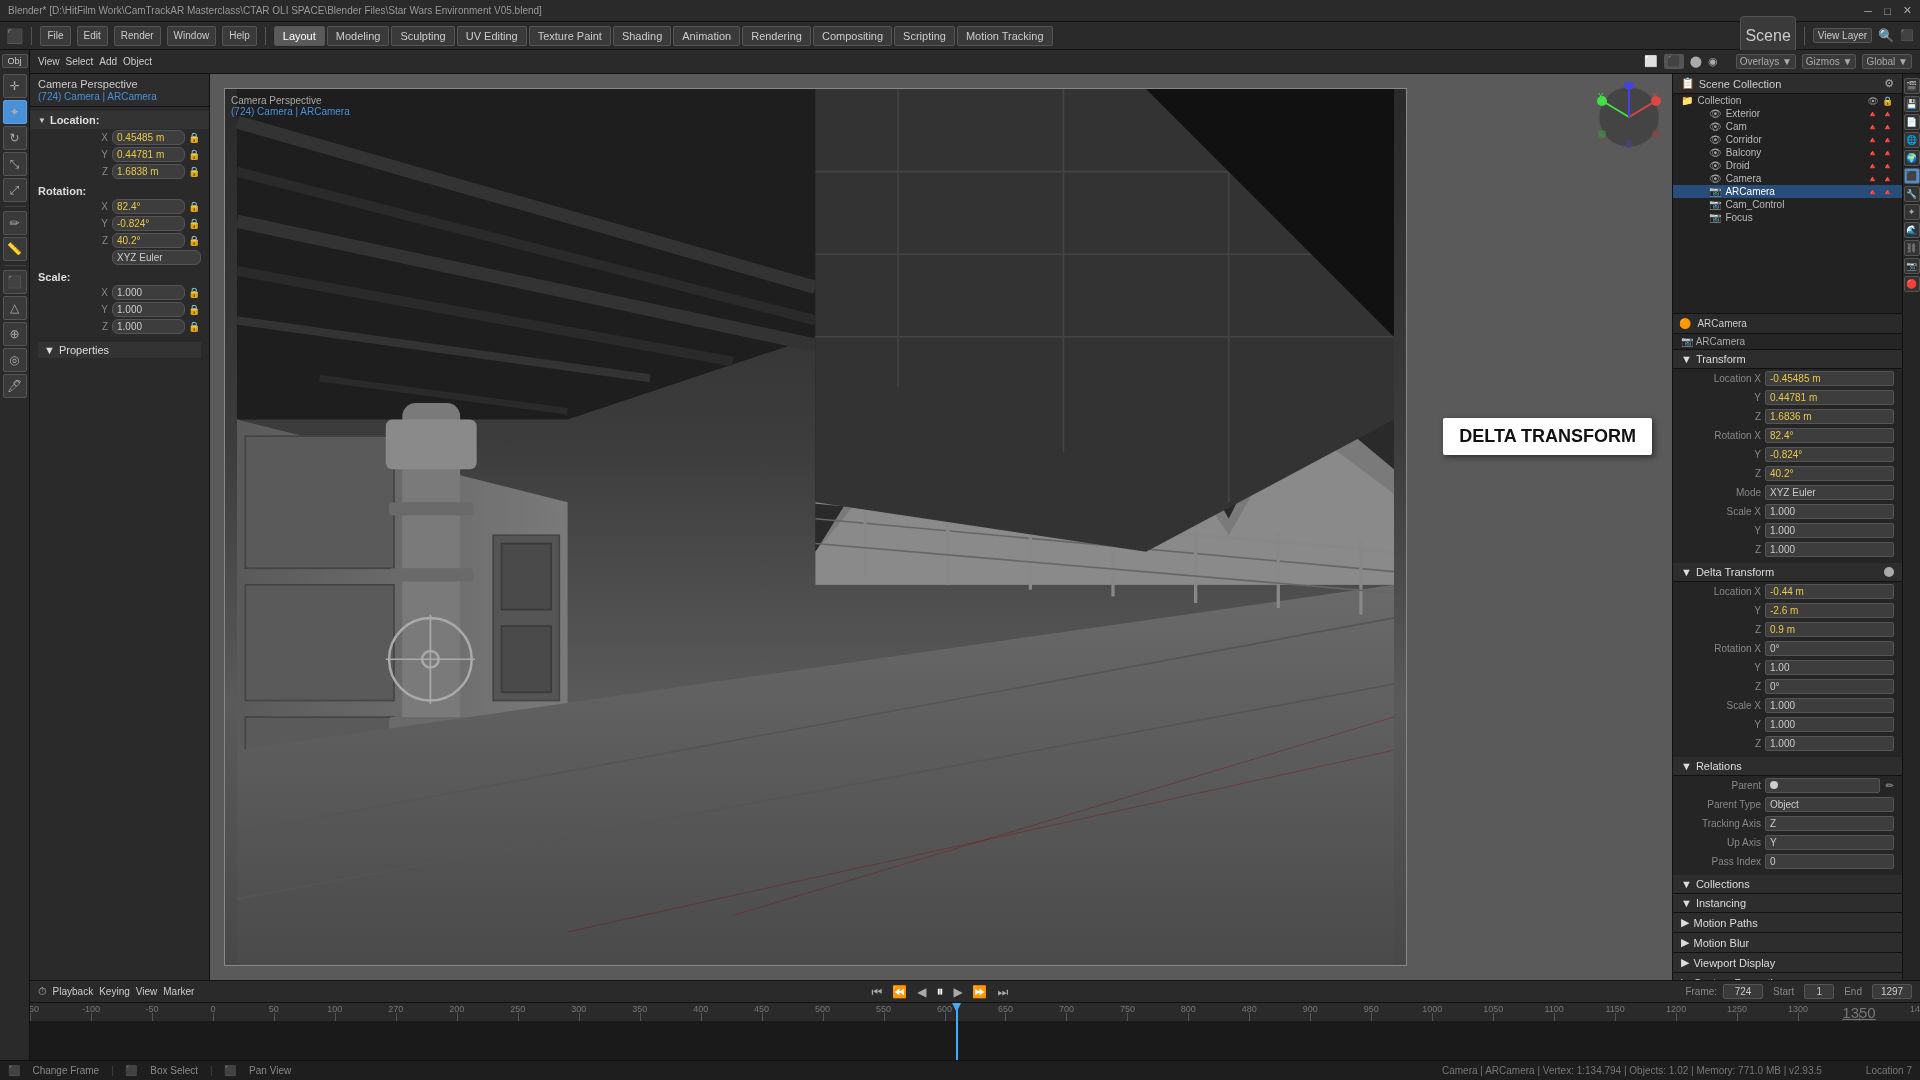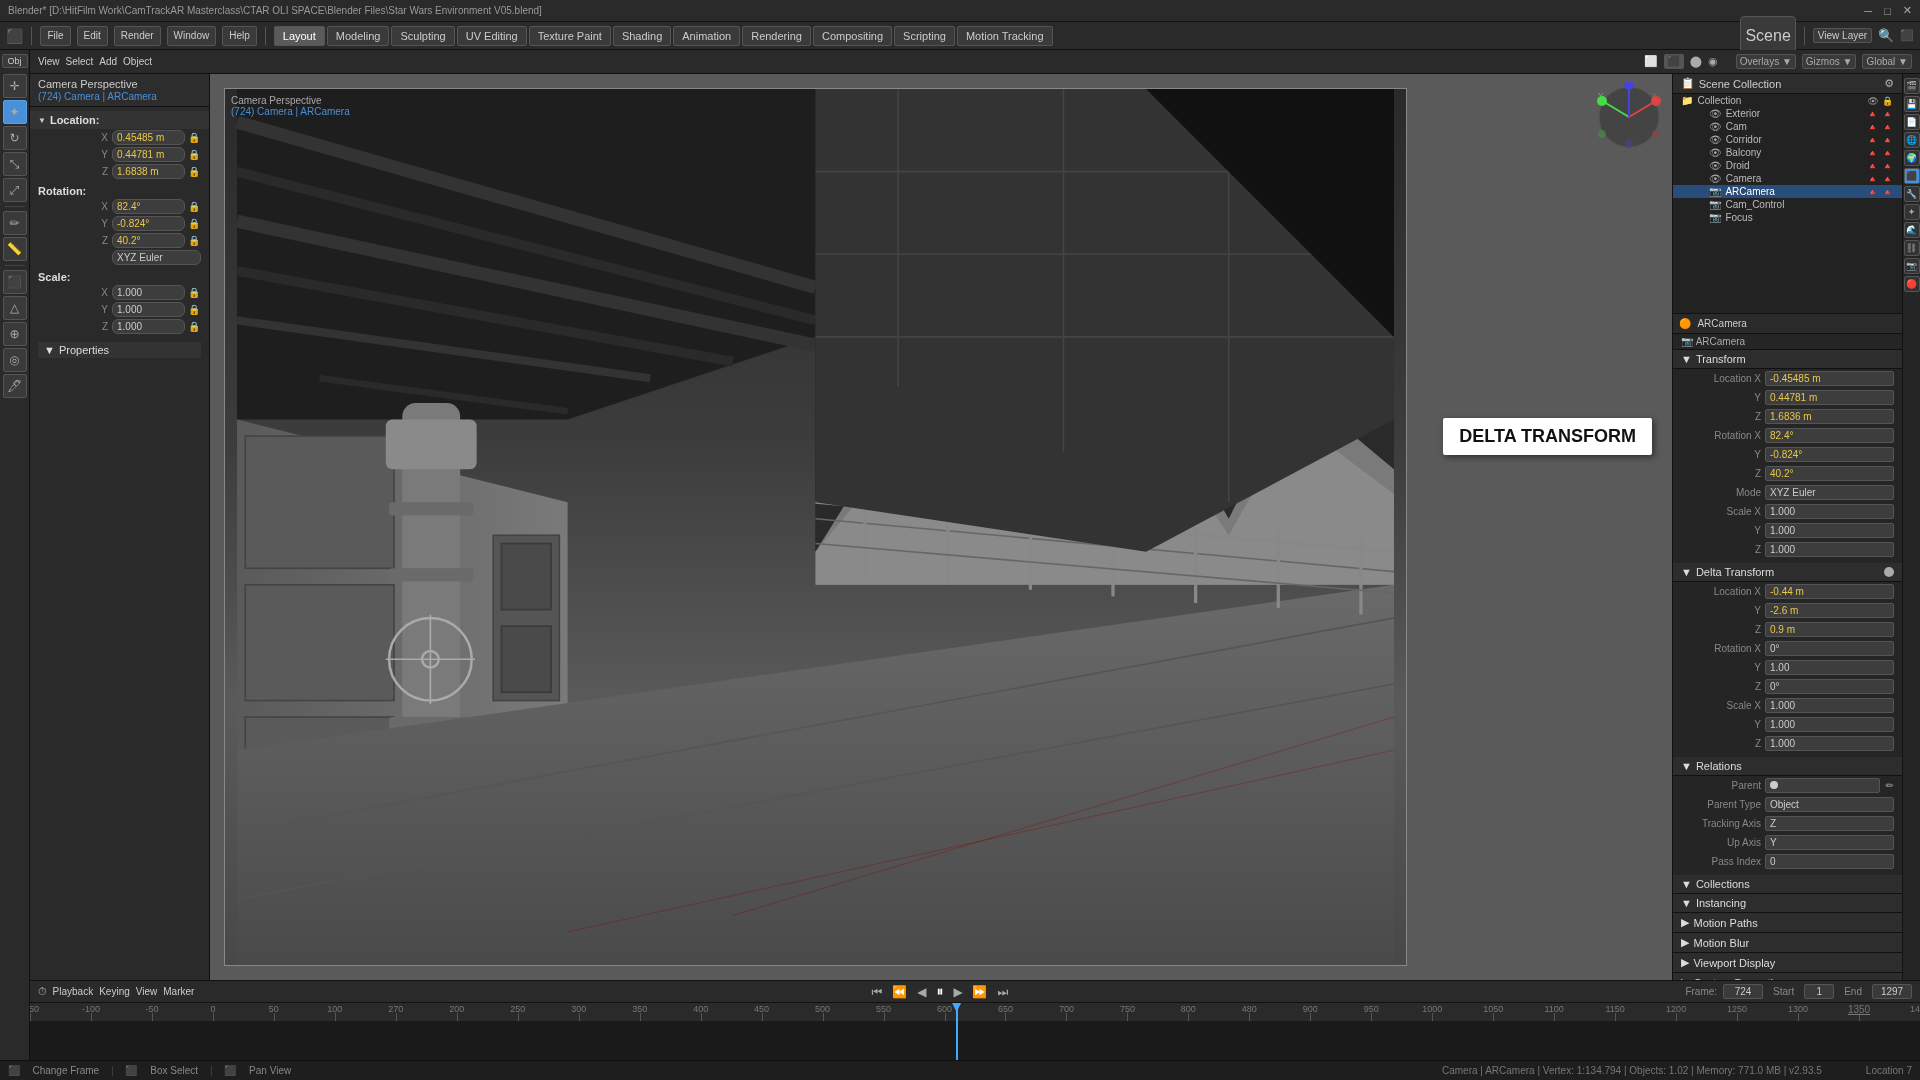--- a/index.html
+++ b/index.html
@@ -1125,21 +1125,21 @@
               <div style="position: absolute; left: 80.6452%; top: 1px; font-size: 9px; color: rgb(119, 119, 119); transform: translateX(-50%);">1100</div>
               <div style="position: absolute; left: 83.871%; bottom: 0px; width: 1px; height: 8px; background: rgb(85, 85, 85);"></div>
               <div style="position: absolute; left: 83.871%; top: 1px; font-size: 9px; color: rgb(119, 119, 119); transform: translateX(-50%);">1150</div>
               <div style="position: absolute; left: 87.0968%; bottom: 0px; width: 1px; height: 8px; background: rgb(85, 85, 85);"></div>
               <div style="position: absolute; left: 87.0968%; top: 1px; font-size: 9px; color: rgb(119, 119, 119); transform: translateX(-50%);">1200</div>
               <div style="position: absolute; left: 90.3226%; bottom: 0px; width: 1px; height: 8px; background: rgb(85, 85, 85);"></div>
               <div style="position: absolute; left: 90.3226%; top: 1px; font-size: 9px; color: rgb(119, 119, 119); transform: translateX(-50%);">1250</div>
               <div style="position: absolute; left: 93.5484%; bottom: 0px; width: 1px; height: 8px; background: rgb(85, 85, 85);"></div>
               <div style="position: absolute; left: 93.5484%; top: 1px; font-size: 9px; color: rgb(119, 119, 119); transform: translateX(-50%);">1300</div>
               <div style="position: absolute; left: 96.7742%; bottom: 0px; width: 1px; height: 8px; background: rgb(85, 85, 85);"></div>
-              <div style="position: absolute; left: 96.7742%; top: 1px; font-size: 10px; color: rgb(119, 119, 119); transform: translateX(-50%); text-decoration: underline;">1350</div>
+              <div style="position: absolute; left: 96.7742%; top: 1px; font-size: 15px; color: rgb(119, 119, 119); transform: translateX(-50%); text-decoration: underline;">1350</div>
               <div style="position: absolute; left: 100%; top: 1px; font-size: 9px; color: rgb(119, 119, 119); transform: translateX(-50%);">1400</div>
             </div>
         </div>
 
         <div style="position:absolute;top:18px;left:0;right:0;bottom:0;background:#1a1a1a;">
         </div>
 
         <div style="position:absolute;top:0;bottom:0;width:2px;background:#4af;left:49%;pointer-events:none;">
           <div style="position:absolute;top:0;left:-4px;width:9px;height:9px;background:#4af;clip-path:polygon(50% 100%, 0 0, 100% 0);"></div>
         </div>

